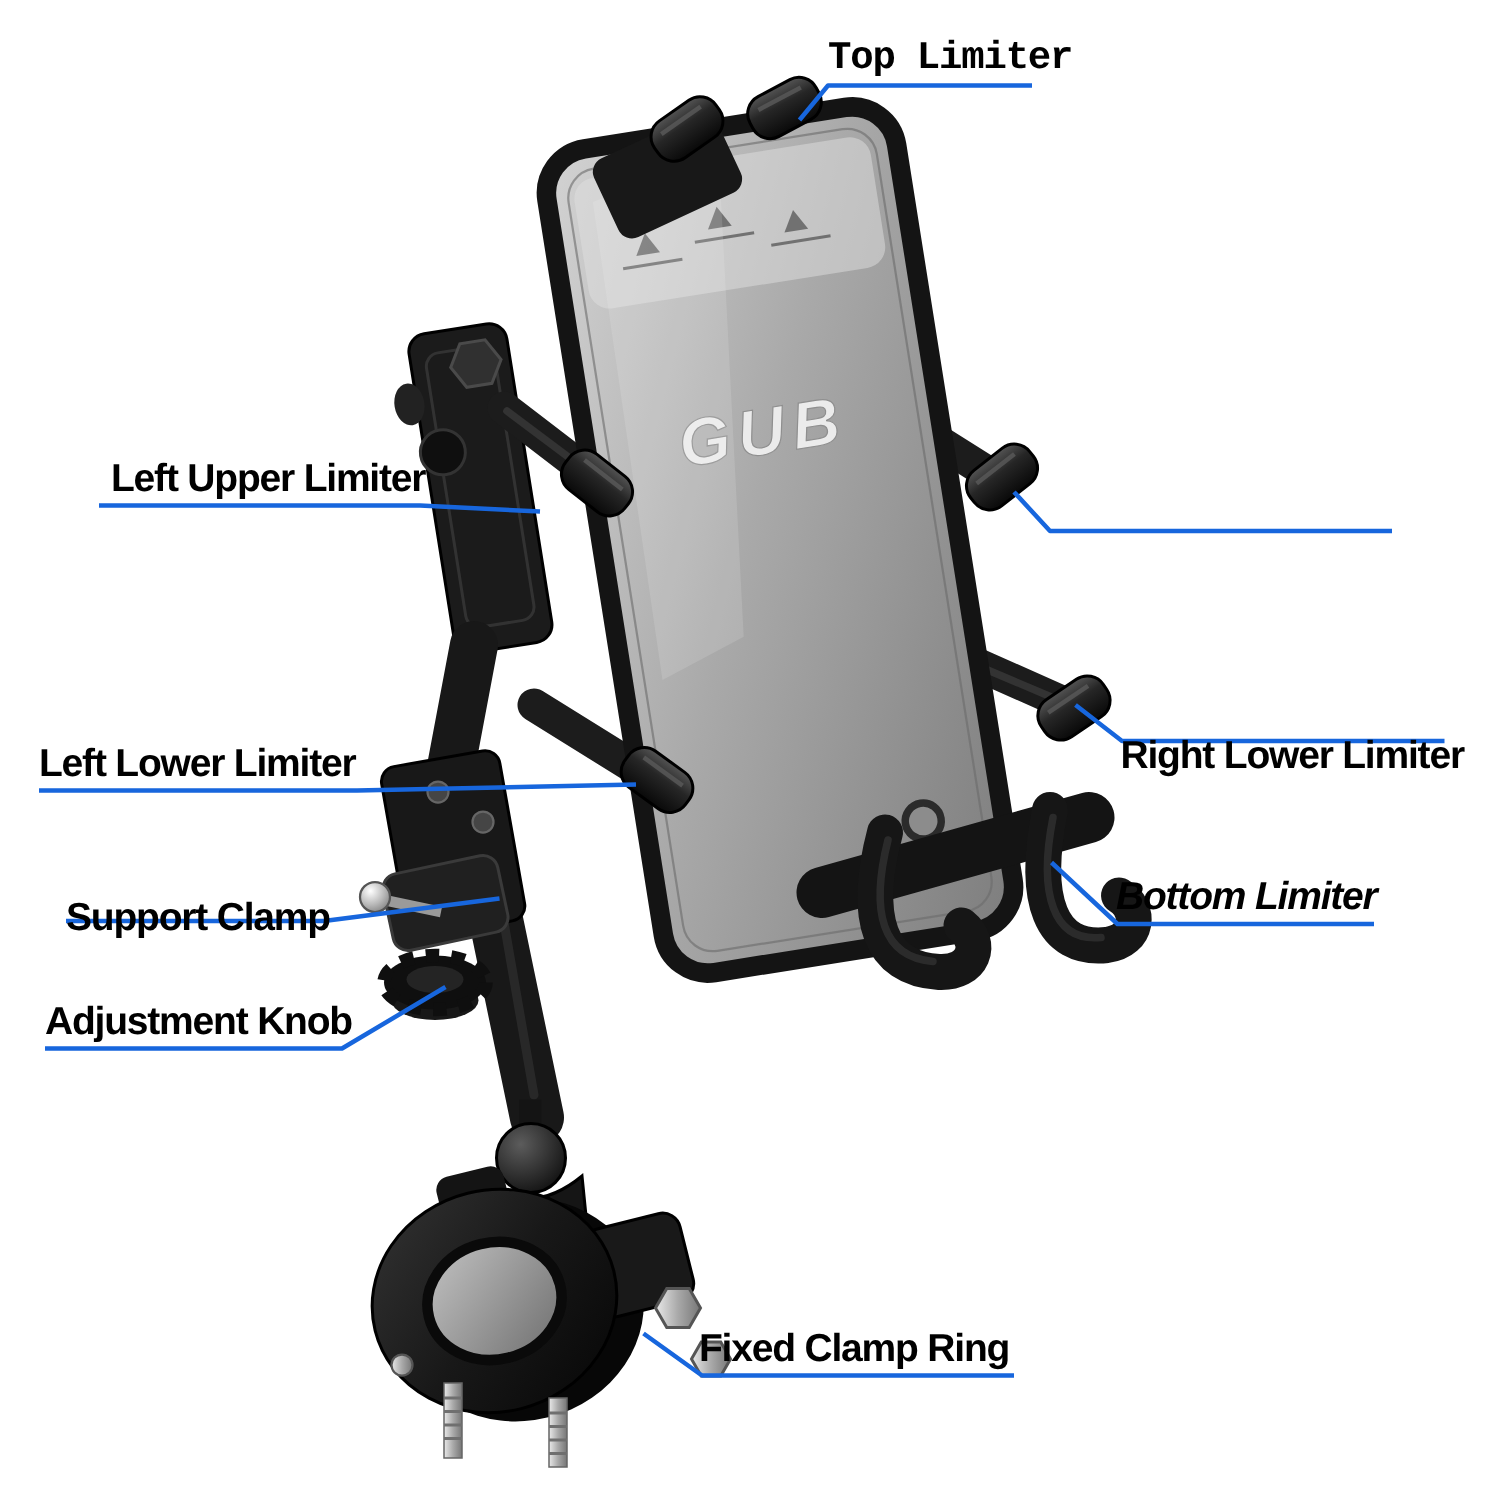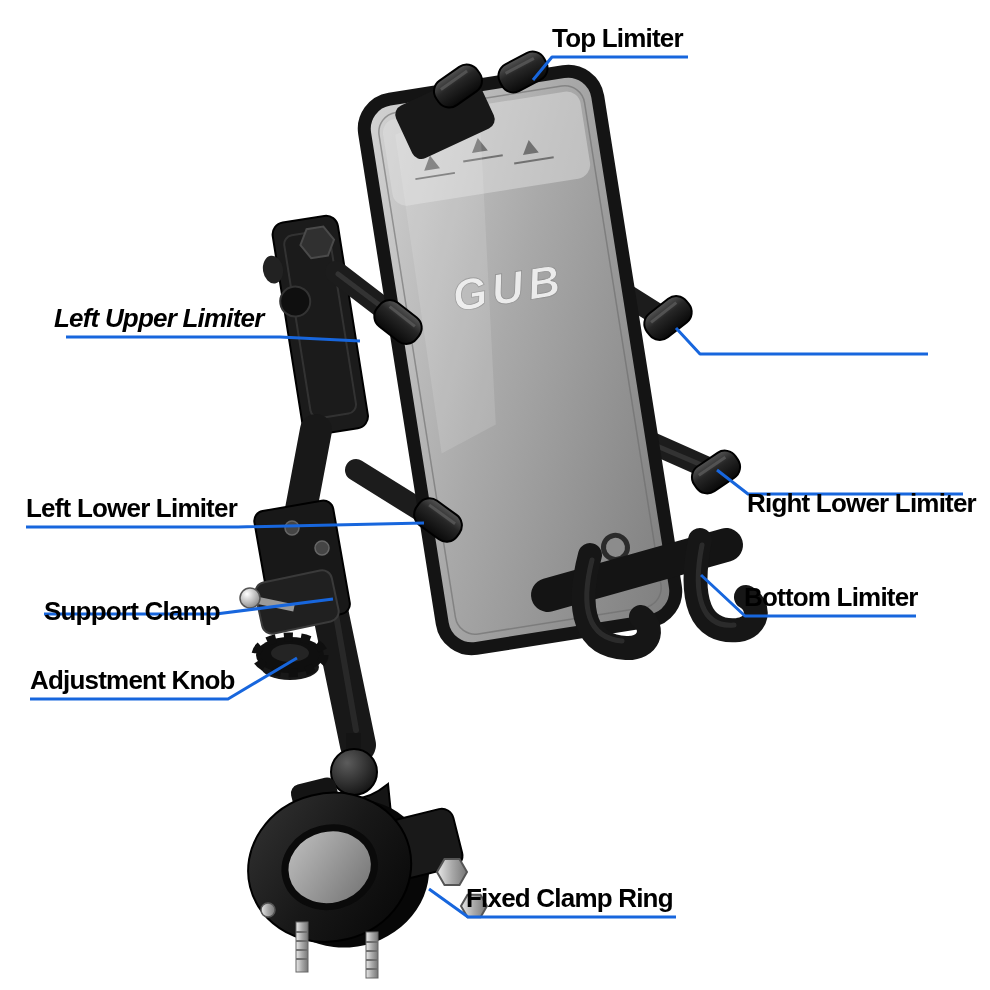--- a/index.html
+++ b/index.html
@@ -197,30 +197,30 @@
       <polyline stroke="#1766dd" points="928,354 700,354 676,328"></polyline>
       <polyline stroke="#1766dd" points="26,527 238,527 424,523"></polyline>
       <polyline stroke="#1766dd" points="963,494 748,494 717,470"></polyline>
       <polyline stroke="#1766dd" points="44,614 216,614 333,599"></polyline>
       <polyline stroke="#1766dd" points="916,616 745,616 701,575"></polyline>
       <polyline stroke="#1766dd" points="30,699 228,699 297,658"></polyline>
       <polyline stroke="#1766dd" points="676,917 468,917 429,889"></polyline>
     </g>
   </svg>
 
-  <div class="part-label" style="left:552px; top:24px;">Top Limiter</div>
-
-  <div class="part-label" style="left:54px; top:304px;font-style:italic;">Left Upper Limiter</div>
+  <div class="part-label" style="left:552px; top:24px;font-family:Liberation Mono, monospace;">Top Limiter</div>
+
+  <div class="part-label" style="left:74px; top:304px;">Left Upper Limiter</div>
 
 
   <div class="part-label" style="left:26px; top:494px;">Left Lower Limiter</div>
 
   <div class="part-label" style="left:747px; top:489px;">Right Lower Limiter</div>
 
   <div class="part-label" style="left:44px; top:581px;margin-top:16px;">Support Clamp</div>
 
-  <div class="part-label" style="left:744px; top:583px;">Bottom Limiter</div>
+  <div class="part-label" style="left:744px; top:583px;font-style:italic;">Bottom Limiter</div>
 
   <div class="part-label" style="left:30px; top:666px;">Adjustment Knob</div>
 
   <div class="part-label" style="left:466px; top:884px;text-align:center;">Fixed Clamp Ring</div>
 
 </div>
 
 </body></html>

